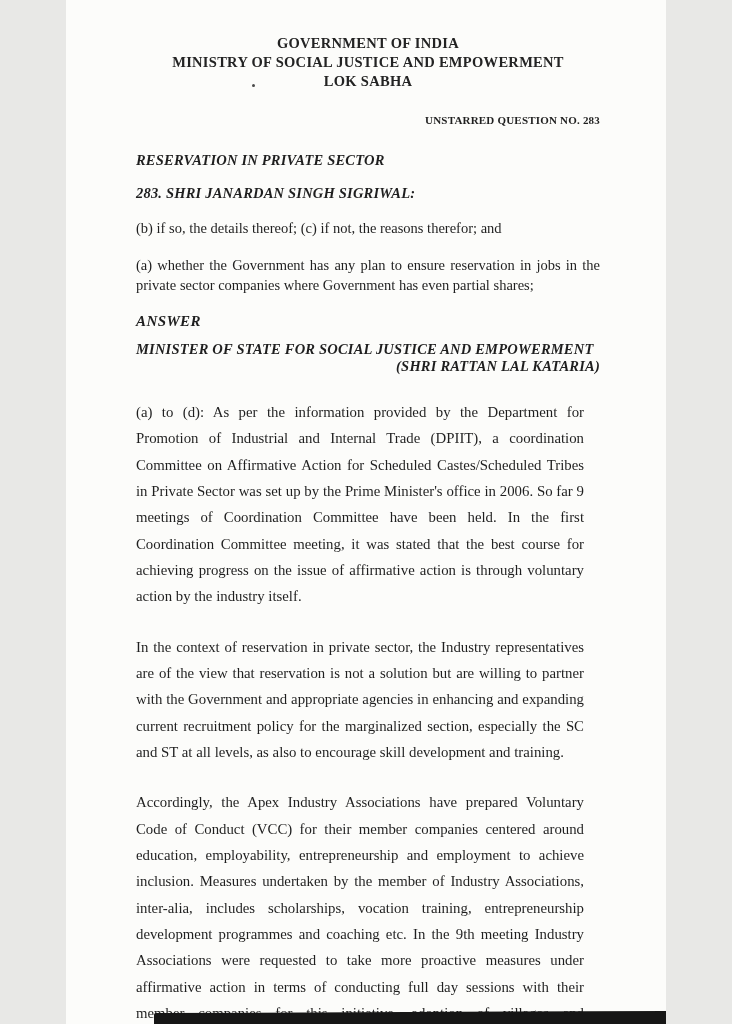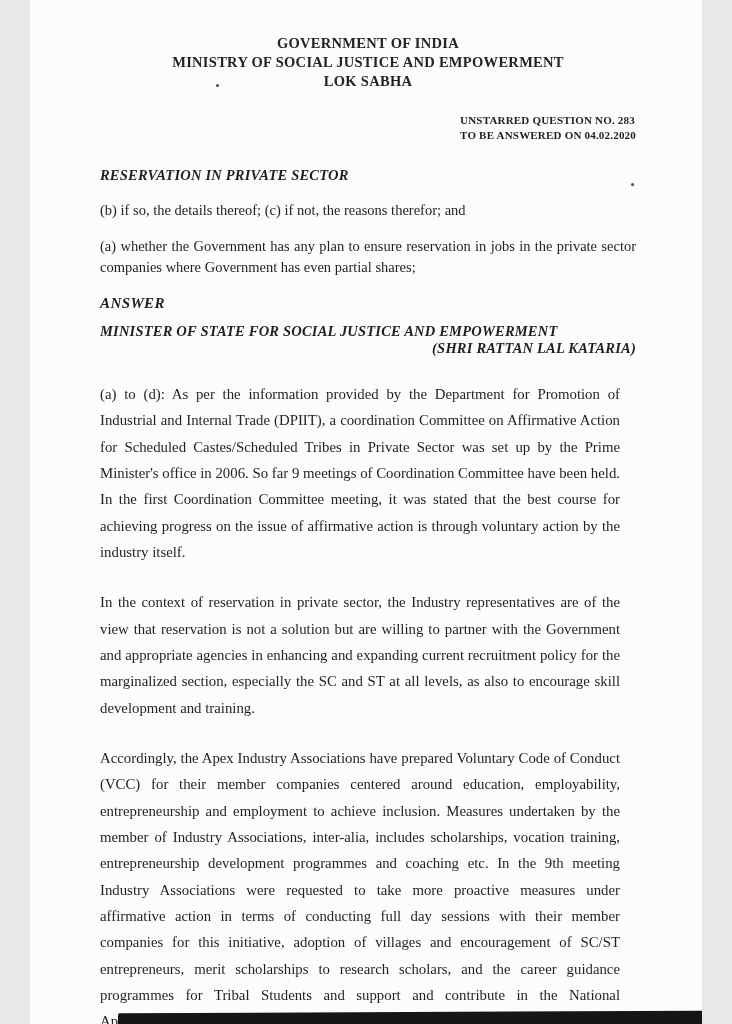--- a/index.html
+++ b/index.html
@@ -3,21 +3,21 @@
 <meta charset="utf-8">
 <style>
   html, body {
     margin: 0;
     padding: 0;
     background: #e8e8e6;
     font-family: "Liberation Serif", "DejaVu Serif", serif;
   }
   .page {
     position: relative;
-    width: 672px;
+    width: 600px;
     height: 1024px;
     margin: 0 auto;
     background: #fcfcfa;
     color: #1f1f1f;
     overflow: hidden;
     box-sizing: border-box;
   }
   .content {
     position: relative;
     padding: 34px 66px 0 70px;
@@ -110,25 +110,25 @@
   <div class="content">
 
     <header class="doc-header">
       <div>GOVERNMENT OF INDIA</div>
       <div>MINISTRY OF SOCIAL JUSTICE AND EMPOWERMENT</div>
       <div>LOK SABHA</div>
     </header>
 
     <div class="meta">
       <div>UNSTARRED QUESTION NO. 283</div>
-      <div>TO BE ANSWERED ON 04.02.2020</div>
     </div>
 
     <div class="subject bold">RESERVATION IN PRIVATE SECTOR</div>
 
+    <div class="asker bold">283. SHRI JANARDAN SINGH SIGRIWAL:</div>
 
 
     <p class="qpart">(b) if so, the details thereof; (c) if not, the reasons therefor; and</p>
     <p class="qpart">(a) whether the Government has any plan to ensure reservation in jobs in the private sector companies where Government has even partial shares;</p>
 
     <div class="answer-heading bold center">ANSWER</div>
 
     <div class="minister-line bold center">MINISTER OF STATE FOR SOCIAL JUSTICE AND EMPOWERMENT</div>
     <div class="minister-name bold right">(SHRI RATTAN LAL KATARIA)</div>
 

